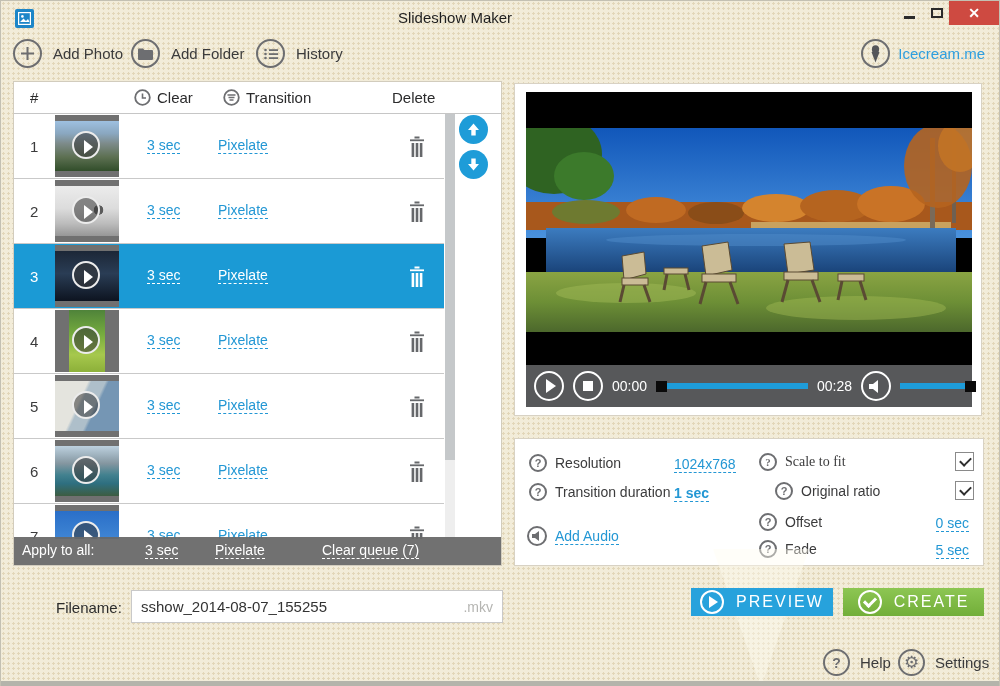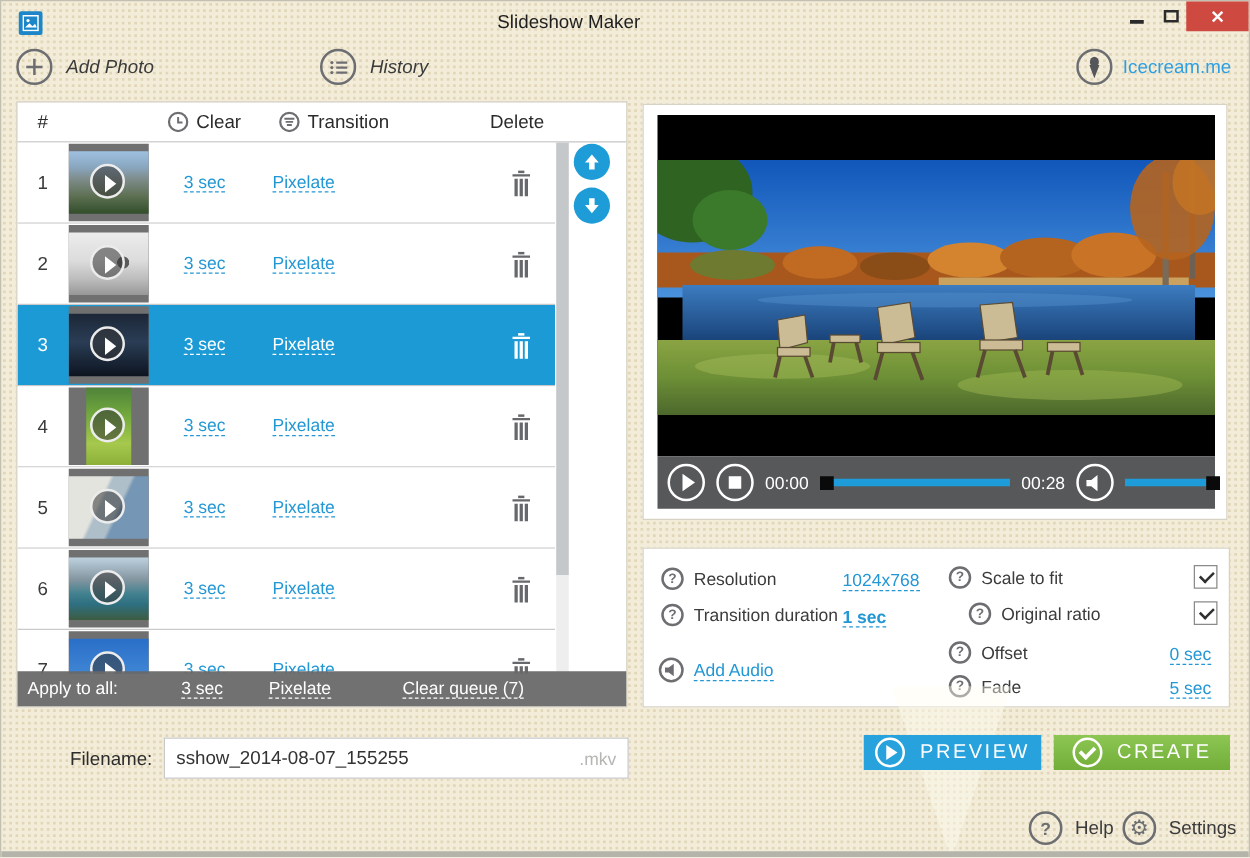--- a/index.html
+++ b/index.html
@@ -22,21 +22,21 @@
   .app-icon svg { display:block; }
   .title { position:absolute; left:0; right:90px; top:8px; text-align:center; font-size:15px; color:#1e1e1e; }
   .win-btn { position:absolute; top:0; height:24px; display:flex; align-items:center; justify-content:center; cursor:default; }
   .btn-min { left:895px; width:26px; }
   .btn-min .glyph { width:11px; height:3px; background:#2b2b2b; margin-top:8px; }
   .btn-max { left:923px; width:26px; }
   .btn-max .glyph { width:12px; height:10px; border:2px solid #2b2b2b; background:transparent; }
   .btn-close { left:948px; width:50px; background:#ce4a41; color:#fff; font-size:14px; font-weight:bold; }
 
   
-  .tool-btn { position:absolute; top:38px; display:flex; align-items:center; gap:11px; cursor:pointer;font-style:italic; }
+  .tool-btn { position:absolute; top:38px; display:flex; align-items:center; gap:11px; cursor:pointer; }
   .circle-icon { width:29px; height:29px; border:2px solid #6d6e71; border-radius:50%;
     display:flex; align-items:center; justify-content:center; flex:0 0 auto; background:transparent; color:#6d6e71; }
   .tool-btn .label { font-size:15px; color:#3b3b3c; }
   .brand { position:absolute; top:38px; right:14px; display:flex; align-items:center; gap:8px; cursor:pointer; }
   .brand .label { font-size:15px; color:#2e9fe0; }
 
   
   .queue-panel { position:absolute; left:12px; top:80px; width:489px; height:485px;
     background:#fff; border:1px solid #d2ccbd; }
   .queue-header { position:absolute; left:0; top:0; right:0; height:32px; border-bottom:1px solid #c6c6c6; font-size:15px; color:#2b2b2c; }
@@ -171,20 +171,28 @@
     <div class="win-btn btn-close">✕</div>
   </div>
 
   <div class="tool-btn" style="left:12px">
     <div class="circle-icon">
       <svg width="15" height="15" viewBox="0 0 15 15">
           <path d="M7.5 1 V14 M1 7.5 H14" stroke="#6d6e71" stroke-width="2" fill="none"></path>
         </svg>
     </div>
     <div class="label">Add Photo</div>
+  </div>
+  <div class="tool-btn" style="left:130px">
+    <div class="circle-icon">
+      <svg width="15" height="12" viewBox="0 0 15 12">
+          <path d="M0 1.5 Q0 0.5 1 0.5 H5 L6.5 2 H14 Q15 2 15 3 V11 Q15 12 14 12 H1 Q0 12 0 11 Z" fill="#6d6e71"></path>
+        </svg>
+    </div>
+    <div class="label">Add Folder</div>
   </div>
   <div class="tool-btn" style="left:255px">
     <div class="circle-icon">
       <svg width="14" height="12" viewBox="0 0 14 12">
         <circle cx="1.5" cy="2" r="1.3" fill="#6d6e71"></circle>
           <rect x="5" y="1.2" width="9" height="1.8" fill="#6d6e71"></rect>
         <circle cx="1.5" cy="6" r="1.3" fill="#6d6e71"></circle>
           <rect x="5" y="5.2" width="9" height="1.8" fill="#6d6e71"></rect>
         <circle cx="1.5" cy="10" r="1.3" fill="#6d6e71"></circle>
           <rect x="5" y="9.2" width="9" height="1.8" fill="#6d6e71"></rect>
@@ -475,21 +483,21 @@
 
     <div class="s-item" style="left:12px; top:87px;">
       <span class="spk-icon">
         <svg width="10" height="10" viewBox="0 0 10 10">
             <path d="M0 3 H3 L7 0 V10 L3 7 H0 Z" fill="#6d6e71"></path>
           </svg>
       </span>
       <span class="link">Add Audio</span>
     </div>
 
-    <div class="s-item" style="left:244px; top:14px;">
+    <div class="s-item" style="left:244px; top:14px;font-family:Liberation Serif, serif;">
       <span class="q-icon"></span>
       <span>Scale to fit</span>
     </div>
     <span class="checkbox is-checked" style="left:440px; top:13px;"></span>
 
     <div class="s-item" style="left:244px; top:43px;padding-left:16px;">
       <span class="q-icon"></span>
       <span>Original ratio</span>
     </div>
     <span class="checkbox is-checked" style="left:440px; top:42px;"></span>

